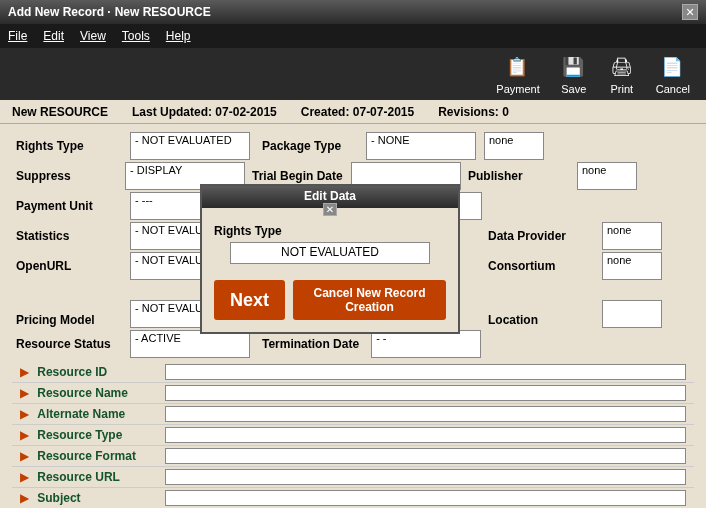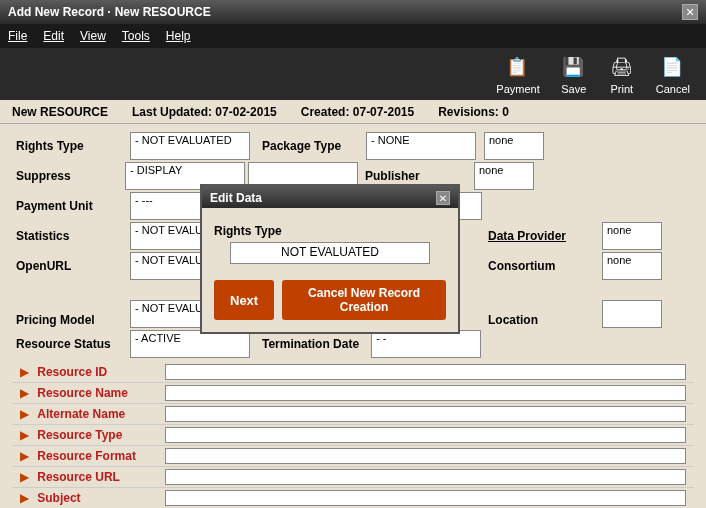--- a/index.html
+++ b/index.html
@@ -93,40 +93,41 @@
       margin-top: 4px;
     }
     .list-item {
       display: flex;
       align-items: center;
       gap: 8px;
       padding: 2px 8px;
       border-bottom: 1px solid #ccc;
     }
     .arrow-icon { color: #c04000; font-size: 12px; }
-    .list-label { font-weight: bold; font-size: 12px; color: #b91c1c; min-width: 120px; }
+    .list-label { font-weight: bold; font-size: 12px; color: #14532d; min-width: 120px; }
     .list-field { background: white; border: 1px solid #888; height: 16px; flex: 1; }
 
     
     .modal {
       background: #e8e0d0;
       border: 2px solid #555;
       width: 260px;
       position: absolute;
       top: 60px;
       left: 200px;
     }
     .modal-title-bar {
       background: linear-gradient(to bottom, #5a5a5a, #2a2a2a);
       color: white;
       padding: 3px 8px;
       display: flex;
       justify-content: space-between;
-      align-items: flex-end;
+      align-items: center;
       height: 22px;
+      flex-direction: column;
     }
     .modal-title { font-size: 12px; font-weight: bold; }
     .modal-close {
       background: #888;
       color: white;
       border: 1px solid #aaa;
       width: 14px;
       height: 14px;
       font-size: 10px;
       cursor: pointer;
@@ -157,21 +158,21 @@
     .modal-buttons {
       display: flex;
       gap: 8px;
       margin-top: 4px;
     }
     .btn-next {
       background: #c04000;
       color: white;
       border: none;
       padding: 6px 16px;
-      font-size: 13px;
+      font-size: 18px;
       font-weight: bold;
       cursor: pointer;
       border-radius: 3px;
     }
     .btn-cancel {
       background: #c04000;
       color: white;
       border: none;
       padding: 6px 10px;
       font-size: 12px;
@@ -230,40 +231,41 @@
     <span class="lbl">Rights Type</span>
     <span class="val" style="min-width:120px;">- NOT EVALUATED</span>
     <span class="lbl" style="min-width:100px;">Package Type</span>
     <span class="val" style="min-width:110px;">- NONE</span>
     <span class="val" style="min-width:60px;">none</span>
   </div>
 
   <div style="display:flex; gap:3px; margin-bottom:2px; align-items:center;">
     <span class="lbl">Suppress</span>
     <span class="val" style="min-width:120px;">- DISPLAY</span>
+    <span class="lbl" style="min-width:100px;">Trial Begin Date</span>
     <span class="val" style="min-width:110px;"></span>
     <span class="lbl" style="min-width:110px;">Publisher</span>
     <span class="val" style="min-width:60px;">none</span>
   </div>
 
   <div style="display:flex; gap:8px; margin-bottom:2px; align-items:center;">
     <span class="lbl">Payment Unit</span>
     <span class="val" style="min-width:120px;">- ---</span>
     <span class="lbl" style="min-width:100px;">Copyright Holder</span>
     <span class="val" style="min-width:110px;">none</span>
     <span class="lbl" style="min-width:110px;"></span>
     <span class="val" style="min-width:60px; border:none; background:transparent;"></span>
   </div>
 
   <div style="display:flex; gap:8px; margin-bottom:2px; align-items:center;">
     <span class="lbl">Statistics</span>
     <span class="val" style="min-width:120px;">- NOT EVALUATE</span>
     <span class="lbl" style="min-width:100px;"></span>
     <span class="val" style="min-width:110px; border:none; background:transparent;"></span>
-    <span class="lbl" style="min-width:110px;text-decoration:underline;">Data Provider</span>
+    <span class="lbl" style="min-width:110px;">Data Provider</span>
     <span class="val" style="min-width:60px;">none</span>
   </div>
 
   <div style="display:flex; gap:8px; margin-bottom:2px; align-items:center;">
     <span class="lbl">OpenURL</span>
     <span class="val" style="min-width:120px;">- NOT EVALUATE</span>
     <span class="lbl" style="min-width:100px;"></span>
     <span class="val" style="min-width:110px; border:none; background:transparent;"></span>
     <span class="lbl" style="min-width:110px;">Consortium</span>
     <span class="val" style="min-width:60px;">none</span>

